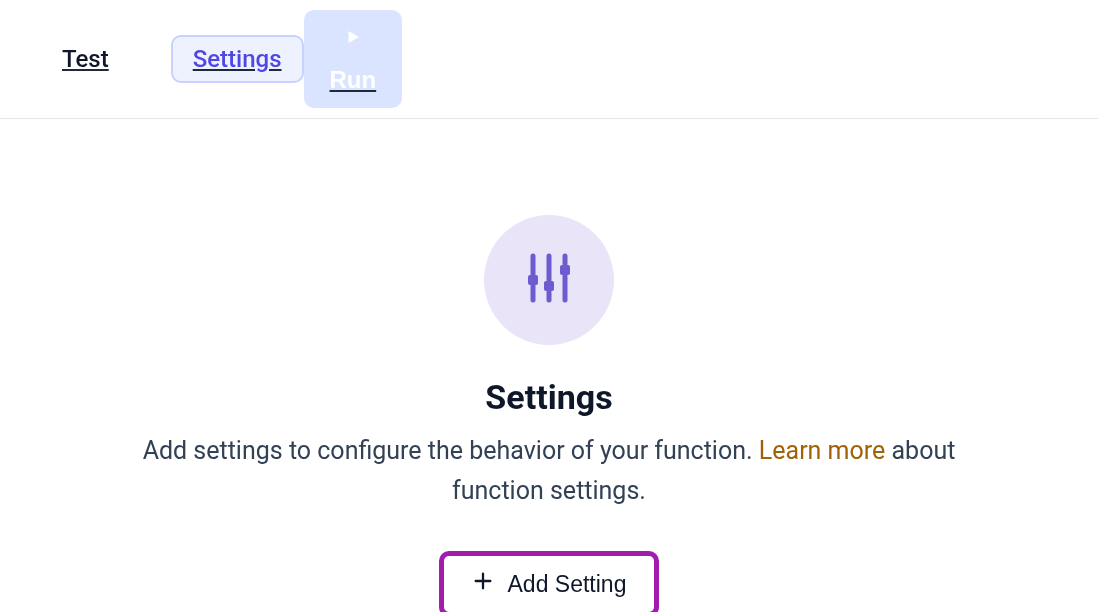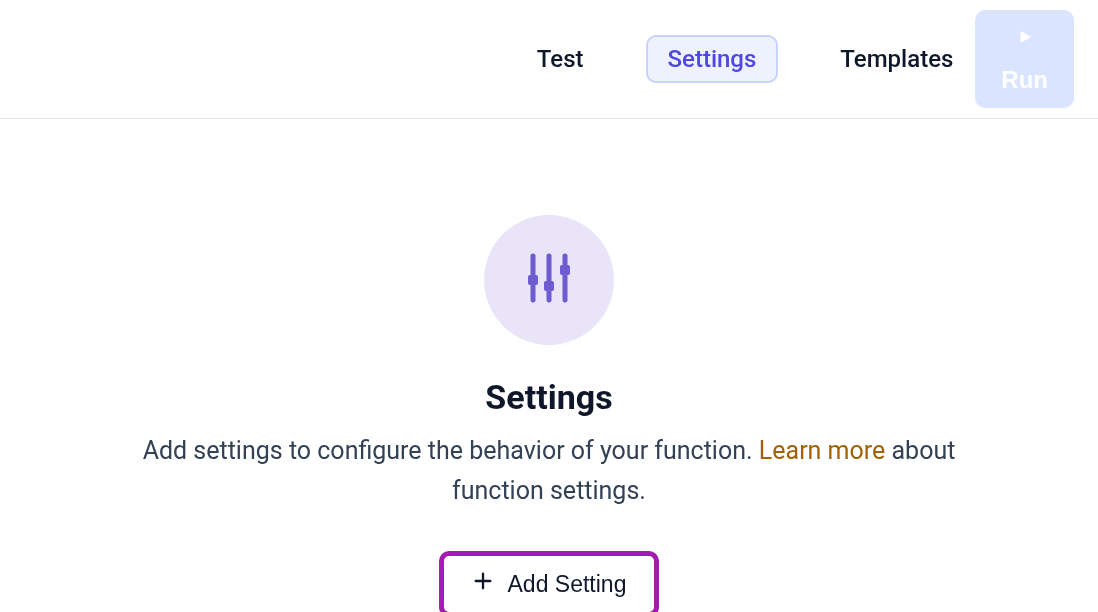--- a/index.html
+++ b/index.html
@@ -10,23 +10,24 @@
     body {
       font-family: -apple-system, BlinkMacSystemFont, "Segoe UI", Roboto, Helvetica, Arial, sans-serif;
       width: 1098px;
       height: 612px;
       background: #ffffff;
       color: #1e293b;
     }
     .header {
       display: flex;
       align-items: center;
-      justify-content: flex-end;
+      justify-content: flex-start;
       padding: 10px 24px 10px 40px;
       border-bottom: 1px solid #e5e7eb;
+      text-decoration: underline;
     }
     .tabs {
       display: flex;
       align-items: center;
       gap: 40px;
     }
     .tab {
       font-size: 24px;
       font-weight: 500;
       color: #0f172a;
@@ -116,21 +117,20 @@
       stroke: #0f172a;
     }
   </style>
 </head>
 <body>
 
 <div class="header">
   <div class="tabs">
     <div class="tab">Test</div>
     <div class="tab active">Settings</div>
-    <div class="tab">Templates</div>
   </div>
   <button class="run-button">
     <span>
       <svg viewBox="0 0 24 24">
           <path d="M6 4l14 8-14 8V4z"></path>
         </svg>
     </span>
     <span>Run</span>
   </button>
 </div>

